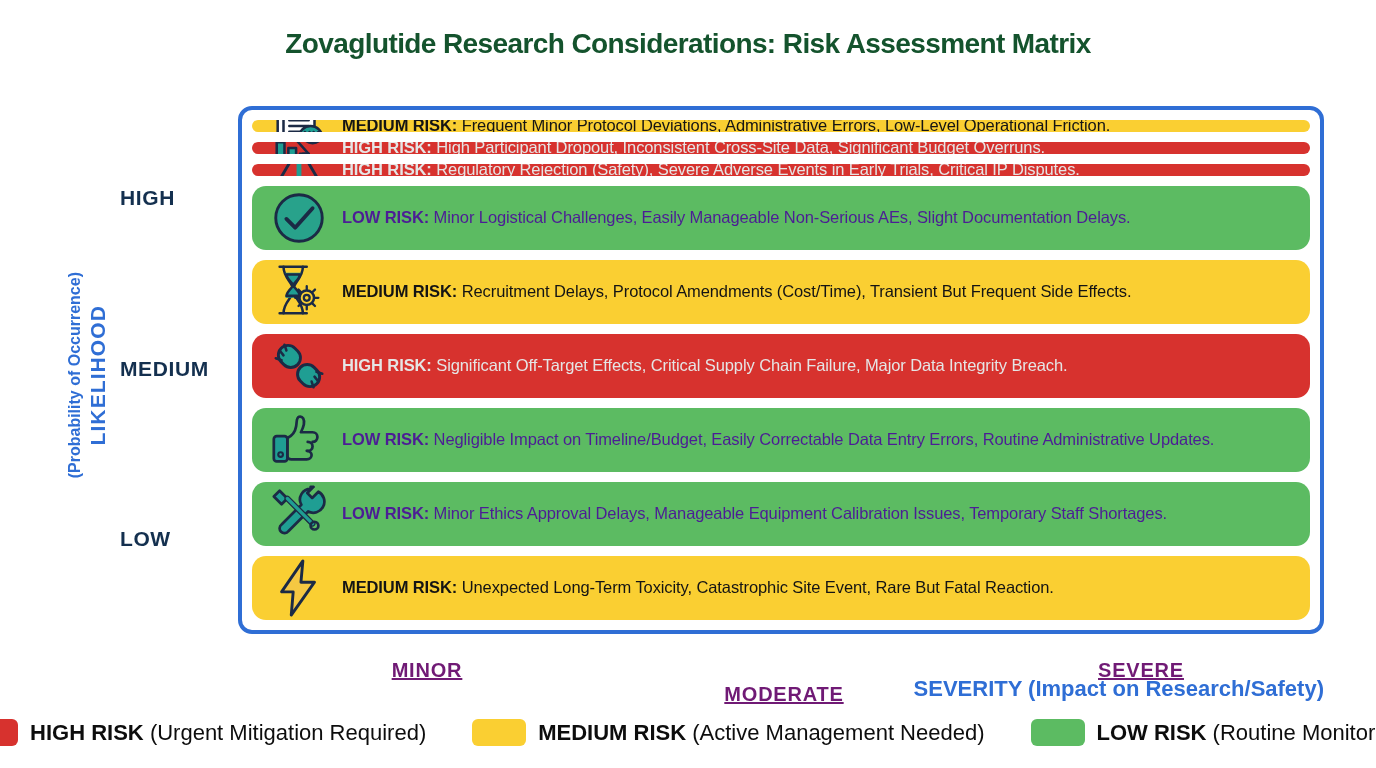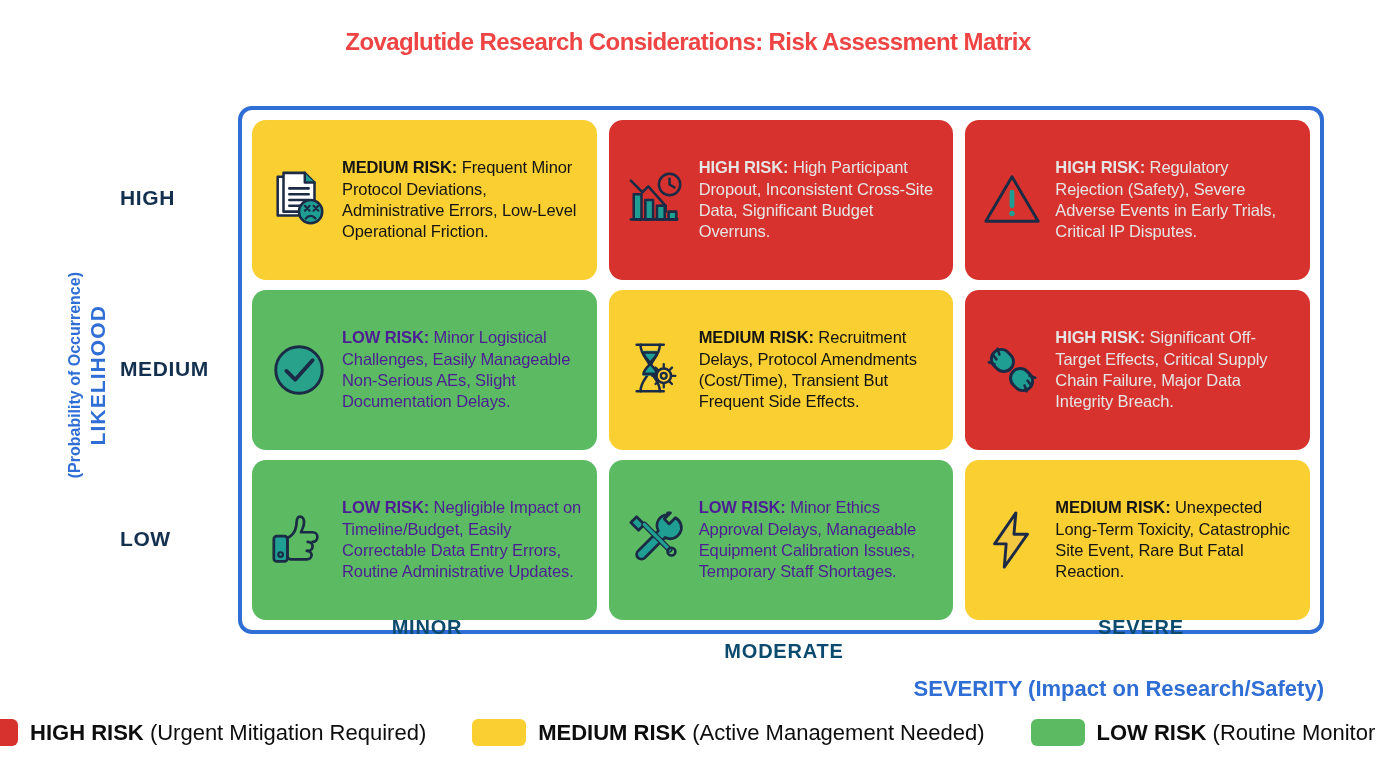--- a/index.html
+++ b/index.html
@@ -19,24 +19,24 @@
     background: #ffffff;
   }
 
   
   #title {
     position: absolute;
     top: 28px;
     left: 0;
     width: 1376px;
     text-align: center;
-    font-size: 24px;
+    font-size: 28px;
     font-weight: bold;
     letter-spacing: -0.6px;
-    color: #ef4444;
+    color: #14532d;
     white-space: nowrap;
   }
 
   
   #y-axis-title {
     position: absolute;
     left: 60px;
     top: 115px;
     width: 56px;
     height: 520px;
@@ -80,21 +80,21 @@
     height: 528px;
     border: 4px solid #2f6ed5;
     border-radius: 14px;
     background: #ffffff;
   }
 
   #grid {
     position: absolute;
     inset: 10px;
     display: grid;
-    grid-template-columns: repeat(3, 1fr);
+    grid-template-columns: repeat(1, 1fr);
     grid-template-rows: repeat(3, 1fr);
     column-gap: 12px;
     row-gap: 10px;
   }
 
   .cell {
     border-radius: 14px;
     display: flex;
     align-items: center;
     padding: 6px 14px 6px 10px;
@@ -122,27 +122,28 @@
     letter-spacing: -0.1px;
   }
   .cell.high .cell-text   { color: #e5e5e5; }
   .cell.medium .cell-text { color: #141414; }
   .cell.low .cell-text    { color: #4c1d95; }
   .cell-text b { font-weight: bold; }
 
   
   .col-label {
     position: absolute;
-    top: 616px;
+    top: 659px;
     width: 340px;
     text-align: center;
     font-size: 20px;
     font-weight: bold;
     letter-spacing: 0.8px;
-    color: #0c4a6e;
+    color: #701a75;
+    text-decoration: underline;
   }
   #col-label-0 { left: 257px; }
   #col-label-1 { left: 614px; margin-top: 24px; }
   #col-label-2 { left: 971px; }
 
   #x-axis-title {
     position: absolute;
     top: 676px;
     left: 238px;
     width: 1086px;

